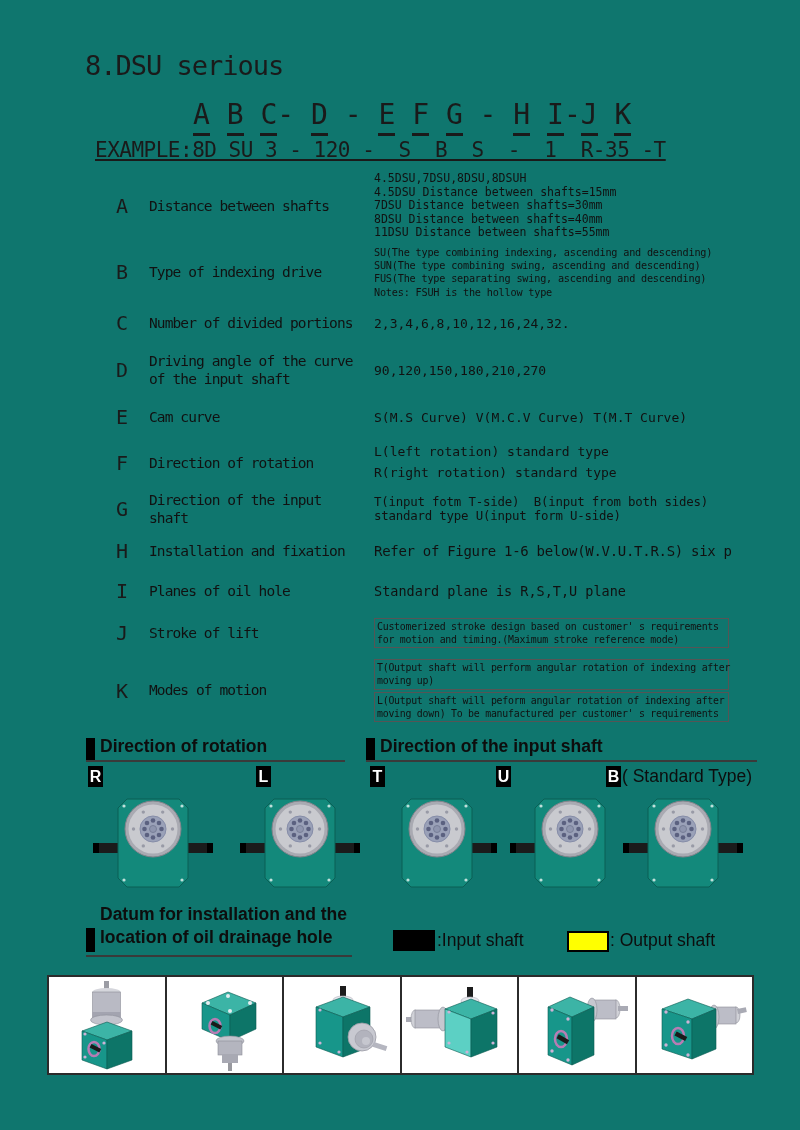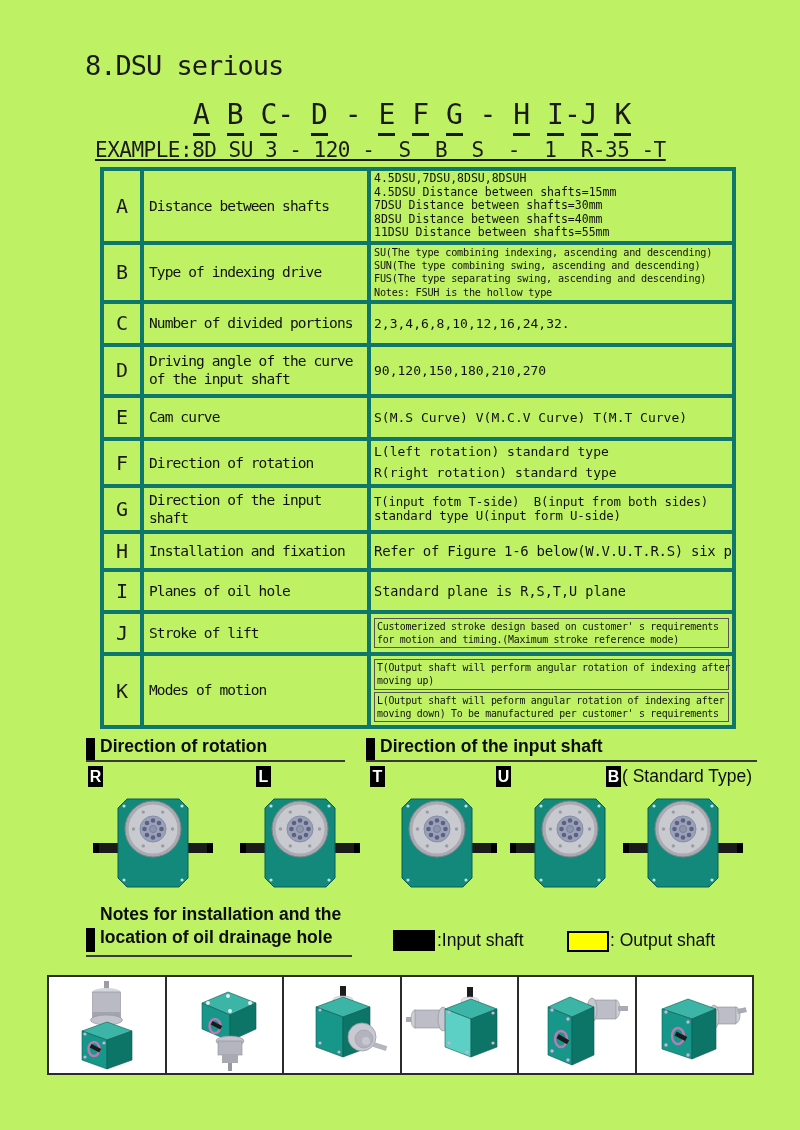--- a/index.html
+++ b/index.html
@@ -1,16 +1,16 @@
 <!DOCTYPE html>
 <html><head>
 <meta charset="utf-8">
 <style>
   html,body{margin:0;padding:0;background:#fff;}
-  .page{position:relative;width:800px;height:1130px;background:#bef264;overflow:hidden;
+  .page{position:relative;width:800px;height:1130px;background:#0f766e;overflow:hidden;
         font-family:"DejaVu Sans Mono",monospace;color:#111;}
 
   .title{position:absolute;left:85px;top:50px;font-size:27px;letter-spacing:-1px;color:#1a1a1a;}
 
   .formula{position:absolute;left:193px;top:98px;font-size:28px;white-space:pre;color:#1a1a1a;}
   .formula span.fu{border-bottom:3px solid #1a1a1a;padding-bottom:2px;}
   .example{position:absolute;left:95px;top:138px;font-size:21px;white-space:pre;color:#1a1a1a;letter-spacing:-0.5px;text-decoration:underline;}
 
   table.spec{position:absolute;left:100px;top:167px;width:632px;border-collapse:collapse;table-layout:fixed;}
   table.spec td{border:4px solid #0f766e;vertical-align:middle;overflow:hidden;}
@@ -355,21 +355,21 @@
         <circle cx="66" cy="42" r="2.3" fill="#5b6180"></circle>
         <circle cx="60" cy="44.5" r="2.3" fill="#5b6180"></circle>
         <circle cx="54" cy="42" r="2.3" fill="#5b6180"></circle>
         <circle cx="51.5" cy="36" r="2.3" fill="#5b6180"></circle>
         <circle cx="54" cy="30" r="2.3" fill="#5b6180"></circle>
         <circle cx="60" cy="27.5" r="2.3" fill="#5b6180"></circle>
         <circle cx="66" cy="30" r="2.3" fill="#5b6180"></circle>
         <circle cx="60" cy="36" r="3.5" fill="#8e95ae" stroke="#787f98"></circle>
       </svg></div>
 
-  <div class="sec-head" style="left:100px;top:904px;">Notes for installation and the</div>
+  <div class="sec-head" style="left:100px;top:904px;">Datum for installation and the</div>
   <div class="sec-bar" style="left:86px;top:928px;height:24px;"></div>
   <div class="sec-head" style="left:100px;top:927px;">location of oil drainage hole</div>
   <div class="sec-underline" style="left:86px;top:955px;width:266px;"></div>
 
   <div class="legend-swatch-in"></div>
   <div class="legend-text" style="left:437px;top:930px;">:Input shaft</div>
   <div class="legend-swatch-out"></div>
   <div class="legend-text" style="left:610px;top:930px;">: Output shaft</div>
 
   <div class="strip">

